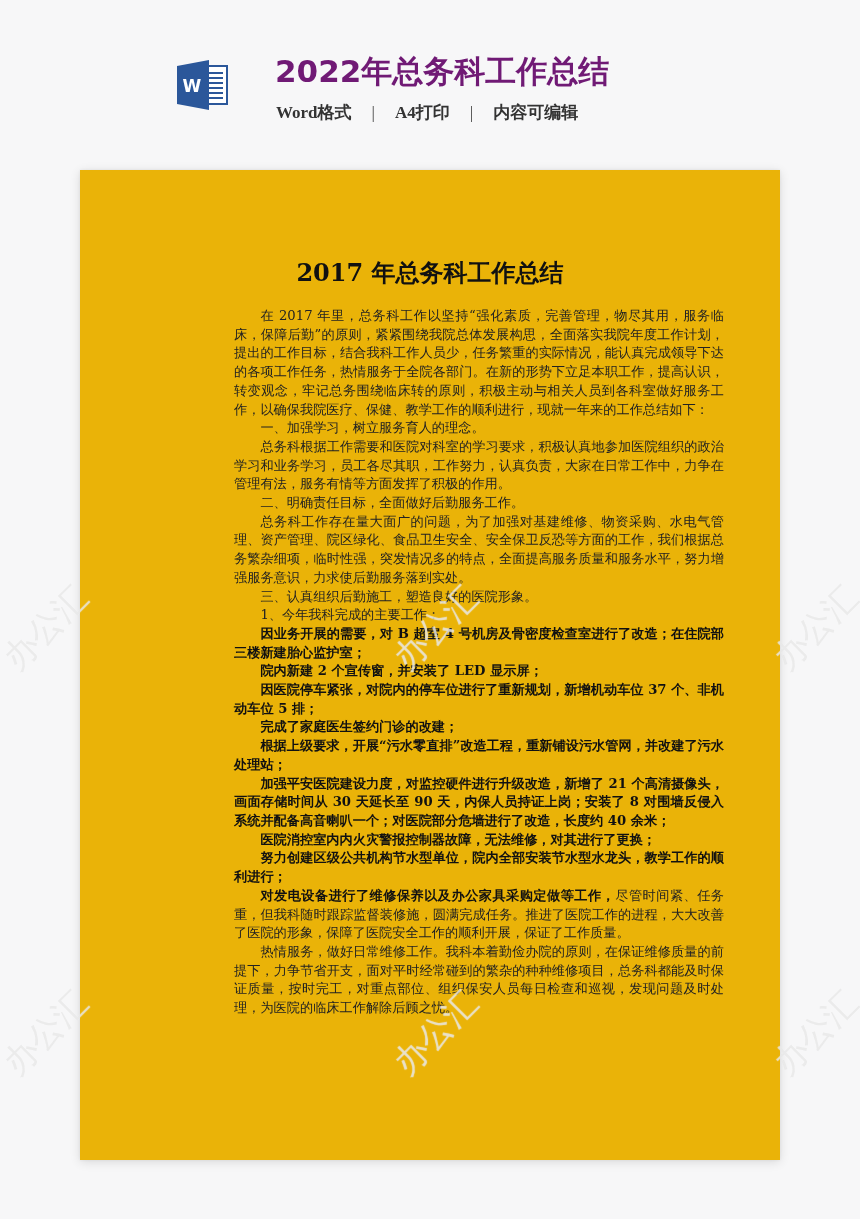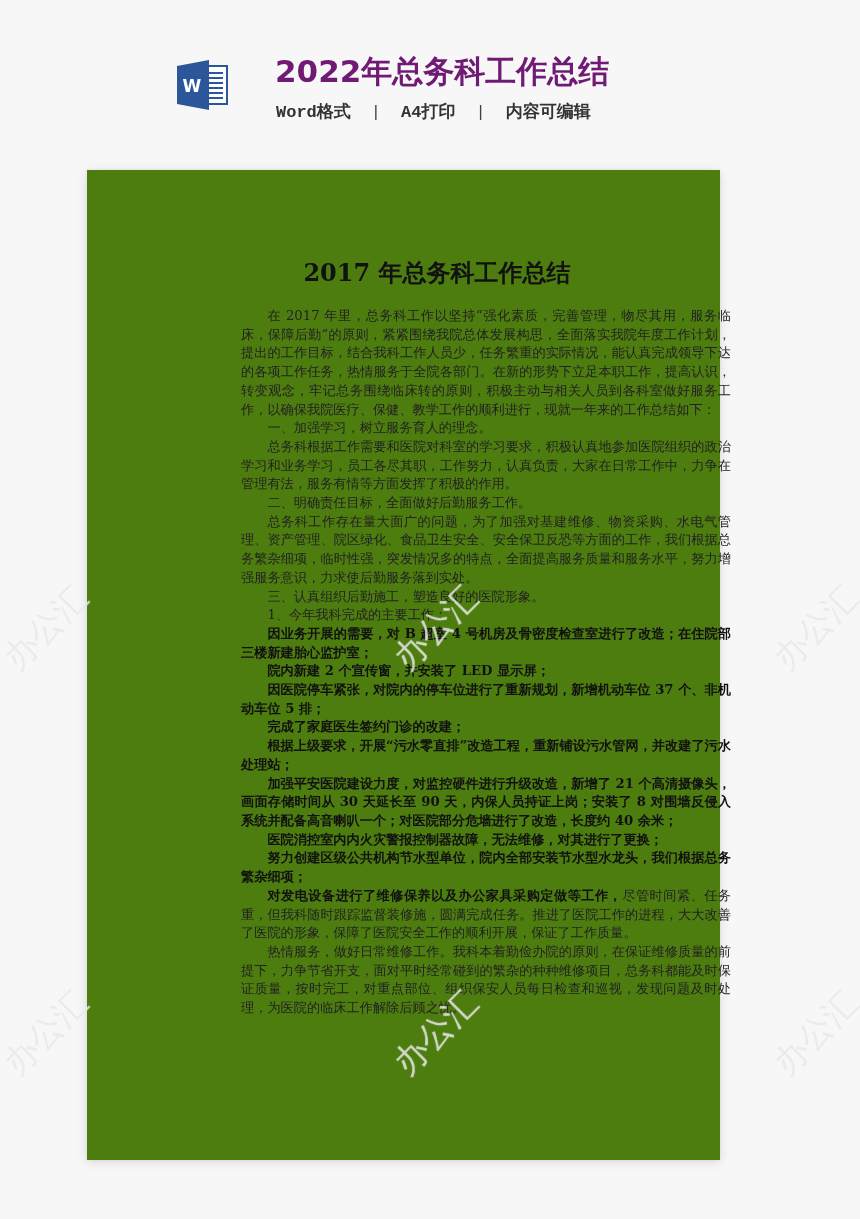--- a/index.html
+++ b/index.html
@@ -13,29 +13,29 @@
   .header { position: absolute; left: 0; top: 0; width: 860px; height: 150px; }
   .word-icon { position: absolute; left: 175px; top: 60px; width: 56px; height: 50px; }
   .header-title {
     position: absolute; left: 275px; top: 52px;
     font-family: "DejaVu Sans", "Liberation Sans", sans-serif;
     font-weight: bold; font-size: 31px; color: #701a75; letter-spacing: 0px;
     white-space: nowrap; line-height: 38px;
   }
   .header-meta {
     position: absolute; left: 276px; top: 101px;
-    font-family: Liberation Mono, monospace;
+    font-family: Liberation Serif, serif;
     font-weight: bold; font-size: 17px; color: #333; white-space: nowrap;
     display: flex; align-items: center; line-height: 24px;
   }
   .header-meta .sep { margin: 0 20px; font-weight: normal; color: #444; }
 
   .page {
-    position: absolute; left: 87px; top: 170px; width: 633px; height: 990px;
-    background: #4d7c0f;
+    position: absolute; left: 80px; top: 170px; width: 700px; height: 990px;
+    background: #eab308;
     box-shadow: 0 2px 10px rgba(0,0,0,0.12), 0 0 3px rgba(0,0,0,0.06);
   }
   .doc-title {
     position: absolute; left: 0; top: 86px; width: 700px; text-align: center;
     font-family: "DejaVu Serif", "Liberation Serif", serif;
     font-weight: bold; font-size: 24px; color: #111; line-height: 34px;
   }
   .doc-body {
     position: absolute; left: 106px; top: 137px; width: 490px;
     font-size: 13.2px; line-height: 18.7px; color: #222;
@@ -91,21 +91,21 @@
     <p>总务科工作存在量大面广的问题，为了加强对基建维修、物资采购、水电气管理、资产管理、院区绿化、食品卫生安全、安全保卫反恐等方面的工作，我们根据总务繁杂细项，临时性强，突发情况多的特点，全面提高服务质量和服务水平，努力增强服务意识，力求使后勤服务落到实处。</p>
     <p>三、认真组织后勤施工，塑造良好的医院形象。</p>
     <p>1、今年我科完成的主要工作：</p>
     <p class="bold">因业务开展的需要，对 B 超室 4 号机房及骨密度检查室进行了改造；在住院部三楼新建胎心监护室；</p>
     <p class="bold">院内新建 2 个宣传窗，并安装了 LED 显示屏；</p>
     <p class="bold">因医院停车紧张，对院内的停车位进行了重新规划，新增机动车位 37 个、非机动车位 5 排；</p>
     <p class="bold">完成了家庭医生签约门诊的改建；</p>
     <p class="bold">根据上级要求，开展“污水零直排”改造工程，重新铺设污水管网，并改建了污水处理站；</p>
     <p class="bold">加强平安医院建设力度，对监控硬件进行升级改造，新增了 21 个高清摄像头，画面存储时间从 30 天延长至 90 天，内保人员持证上岗；安装了 8 对围墙反侵入系统并配备高音喇叭一个；对医院部分危墙进行了改造，长度约 40 余米；</p>
     <p class="bold">医院消控室内内火灾警报控制器故障，无法维修，对其进行了更换；</p>
-    <p class="bold">努力创建区级公共机构节水型单位，院内全部安装节水型水龙头，我们根据总务繁杂细项；</p>
+    <p class="bold">努力创建区级公共机构节水型单位，院内全部安装节水型水龙头，教学工作的顺利进行；</p>
     <p><span class="b">对发电设备进行了维修保养以及办公家具采购定做等工作，</span><span>尽管时间紧、任务重，但我科随时跟踪监督装修施，圆满完成任务。推进了医院工作的进程，大大改善了医院的形象，保障了医院安全工作的顺利开展，保证了工作质量。</span></p>
     <p>热情服务，做好日常维修工作。我科本着勤俭办院的原则，在保证维修质量的前提下，力争节省开支，面对平时经常碰到的繁杂的种种维修项目，总务科都能及时保证质量，按时完工，对重点部位、组织保安人员每日检查和巡视，发现问题及时处理，为医院的临床工作解除后顾之忧。</p>
   </div>
 </div>
 
 <div class="wm" style="left:-5px; top:605px;">办公汇</div>
 <div class="wm" style="left:385px; top:605px;">办公汇</div>
 <div class="wm" style="left:765px; top:605px;">办公汇</div>
 <div class="wm" style="left:-5px; top:1010px;">办公汇</div>
 <div class="wm" style="left:385px; top:1010px;">办公汇</div>

